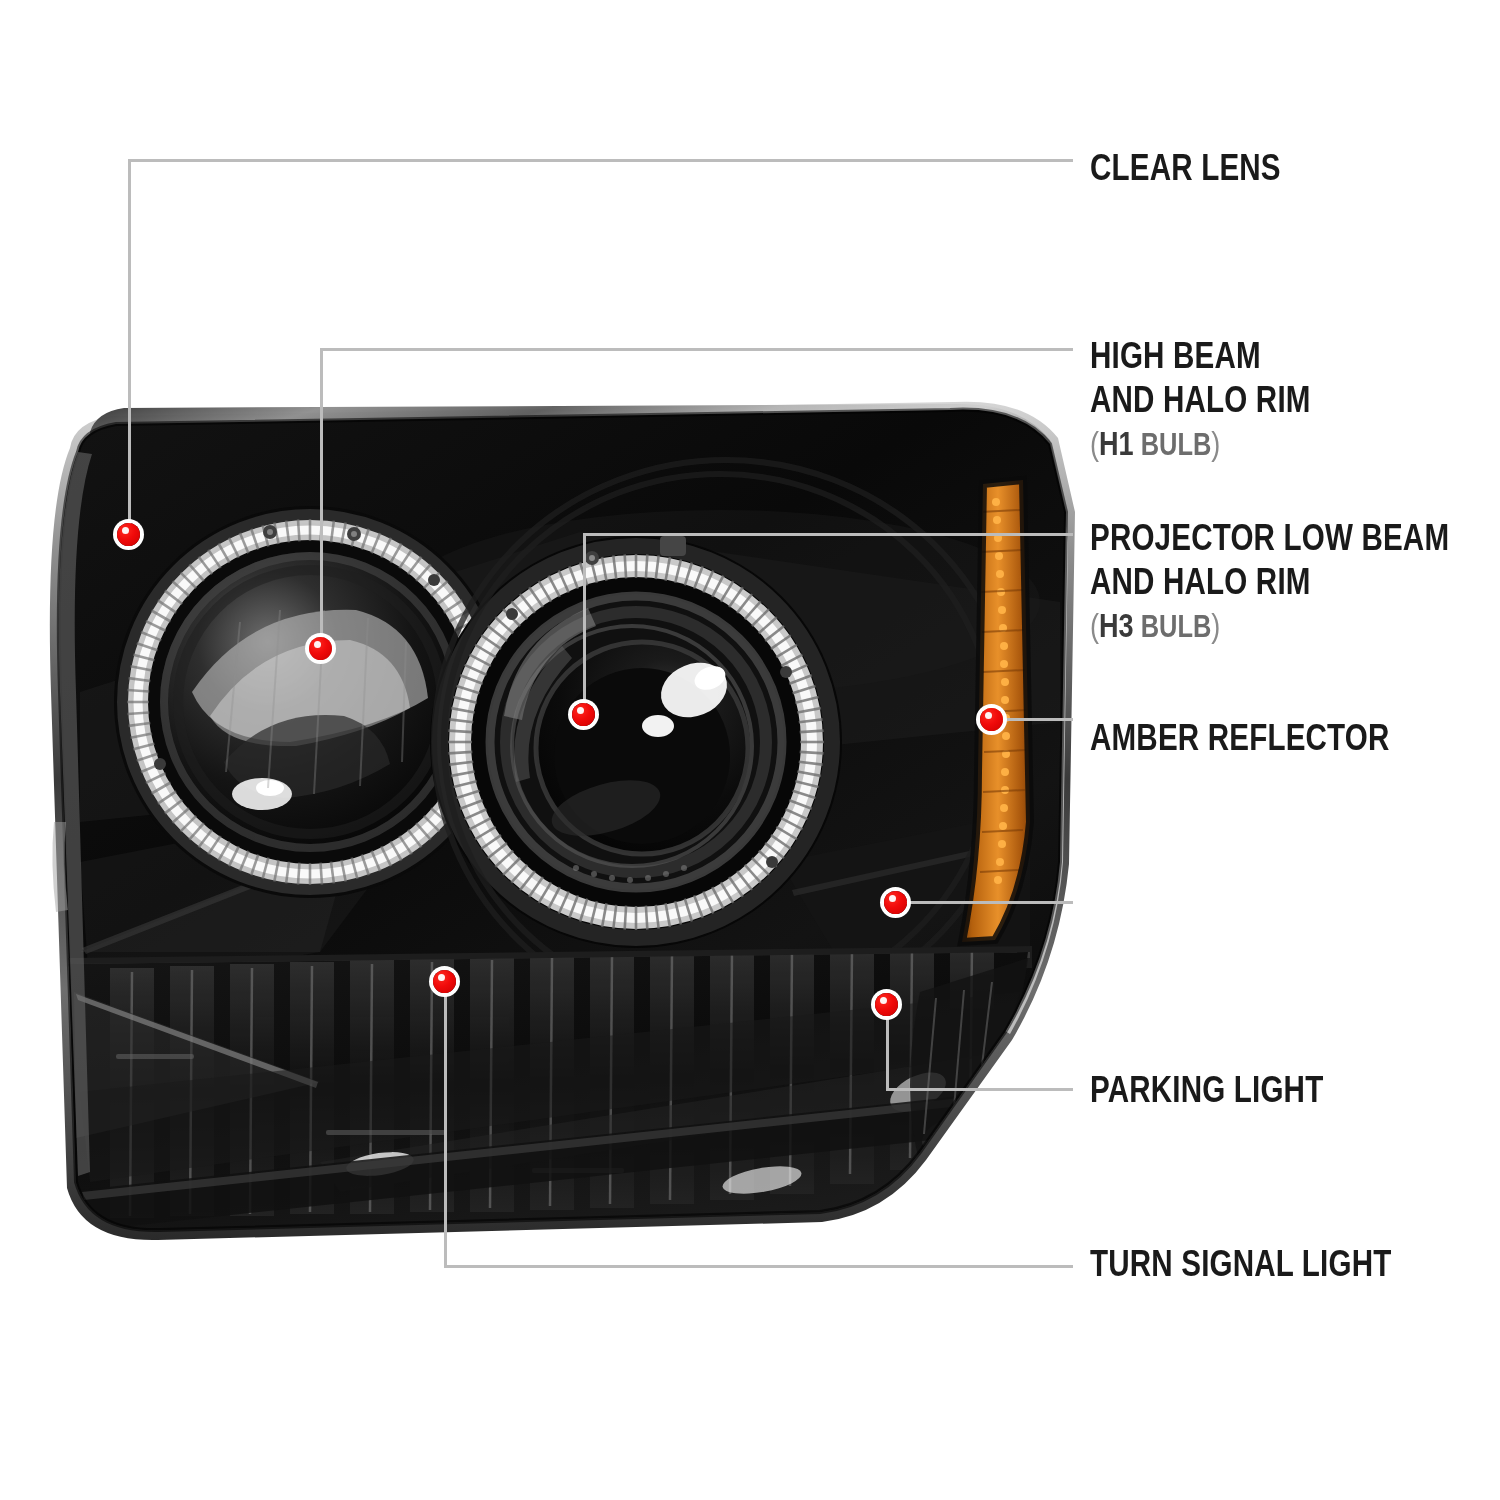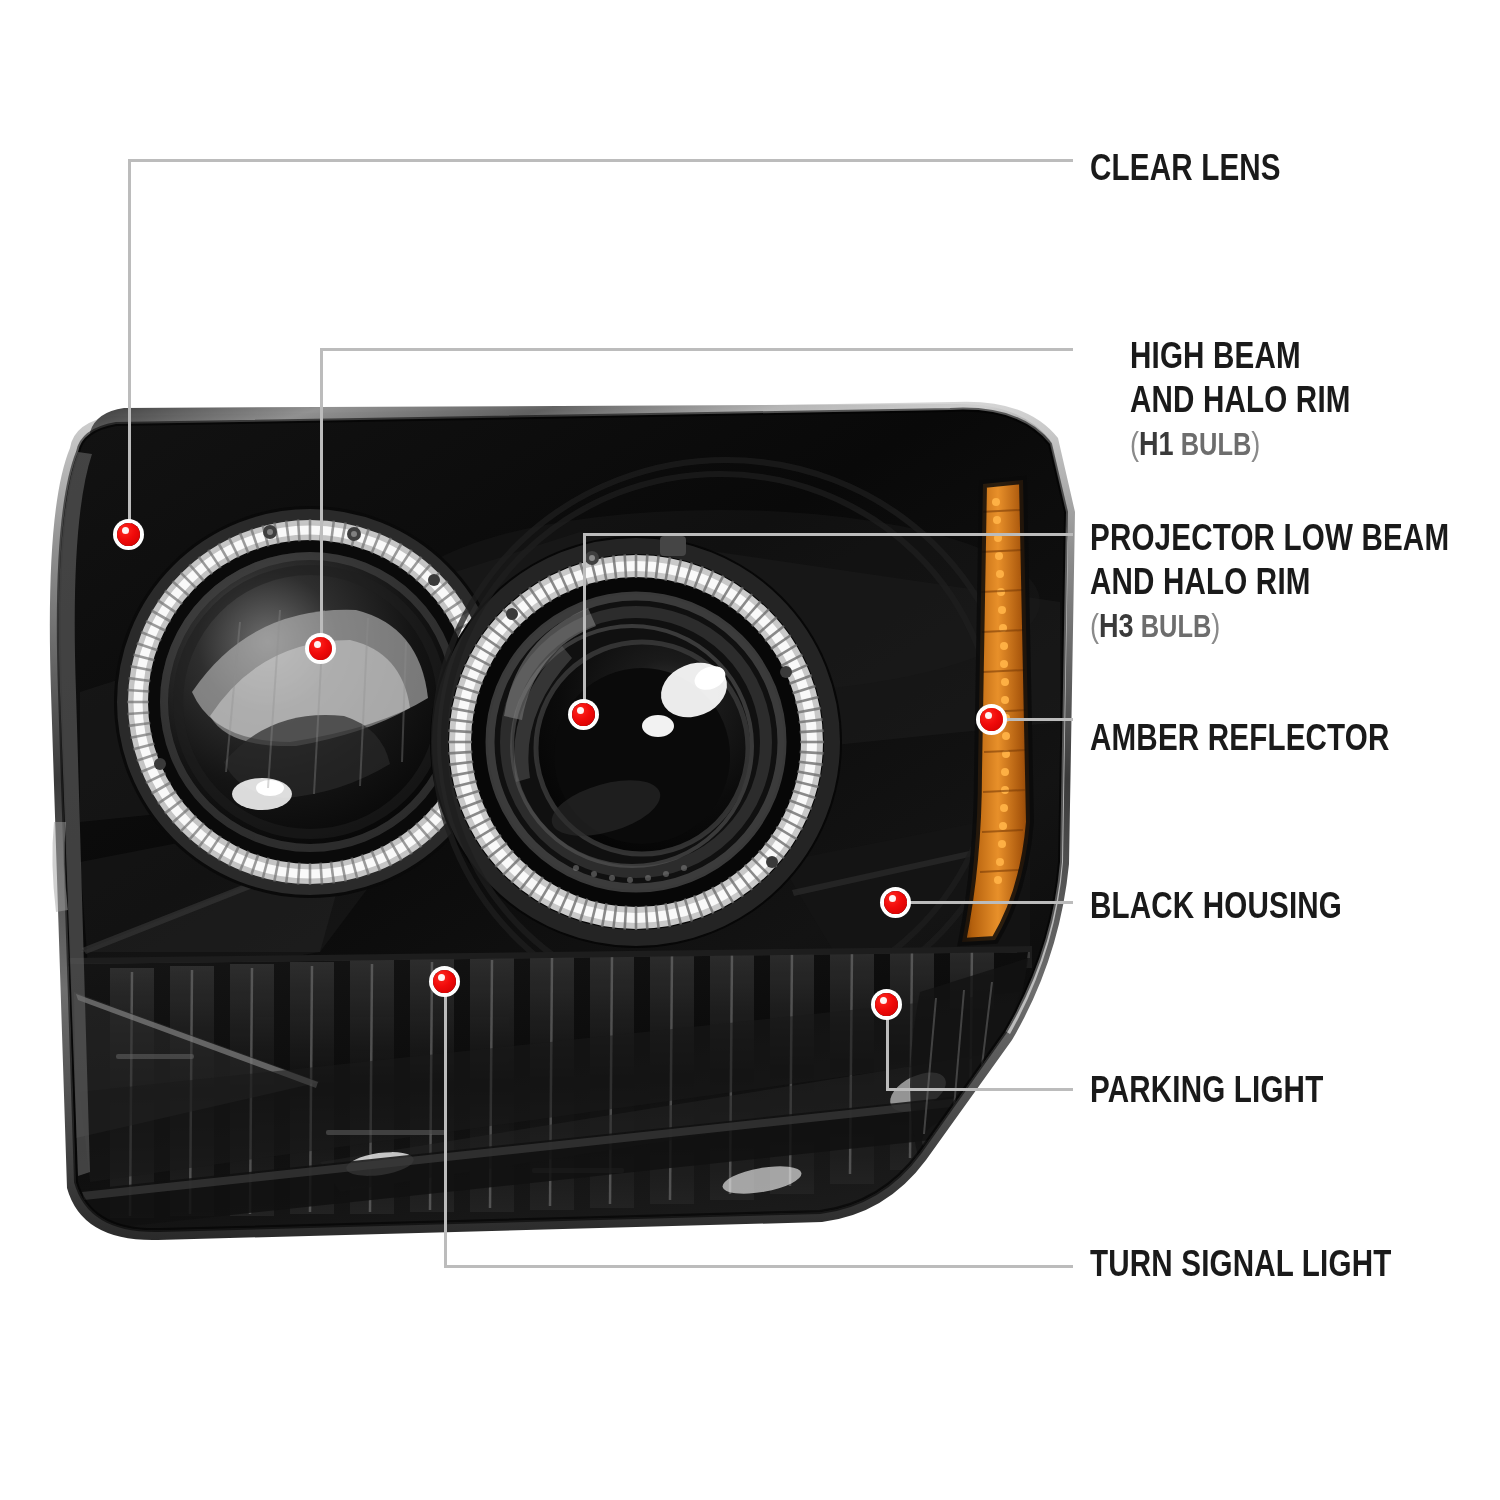--- a/index.html
+++ b/index.html
@@ -600,39 +600,36 @@
   <div class="dot" style="left:572px;top:703px;"></div>
   <div class="dot" style="left:980px;top:708px;"></div>
   <div class="dot" style="left:884px;top:891px;"></div>
   <div class="dot" style="left:875px;top:993px;"></div>
   <div class="dot" style="left:433px;top:970px;"></div>
 
   <div class="callout" style="left:1090px;top:146px;">
     <span class="ln">CLEAR LENS</span>
   </div>
 
-  <div class="callout" style="left:1090px;top:334px;margin-left:40px;">
+  <div class="callout" style="left:1090px;top:334px;">
     <span class="ln">HIGH BEAM</span>
     <span class="ln">AND HALO RIM</span>
     <span class="sub"><span class="par">(</span><span class="code">H1</span>&nbsp;<span>BULB</span><span class="par">)</span></span>
   </div>
 
   <div class="callout" style="left:1090px;top:516px;">
     <span class="ln">PROJECTOR LOW BEAM</span>
     <span class="ln">AND HALO RIM</span>
     <span class="sub"><span class="par">(</span><span class="code">H3</span>&nbsp;<span>BULB</span><span class="par">)</span></span>
   </div>
 
   <div class="callout" style="left:1090px;top:700px;margin-top:16px;">
     <span class="ln">AMBER REFLECTOR</span>
   </div>
 
-  <div class="callout" style="left:1090px;top:884px;">
-    <span class="ln">BLACK HOUSING</span>
-  </div>
 
   <div class="callout" style="left:1090px;top:1242px;">
     <span class="ln">TURN SIGNAL LIGHT</span>
   </div>
 
   <div class="callout" style="left:1090px;top:1068px;">
     <span class="ln">PARKING LIGHT</span>
   </div>
 
 </div>

